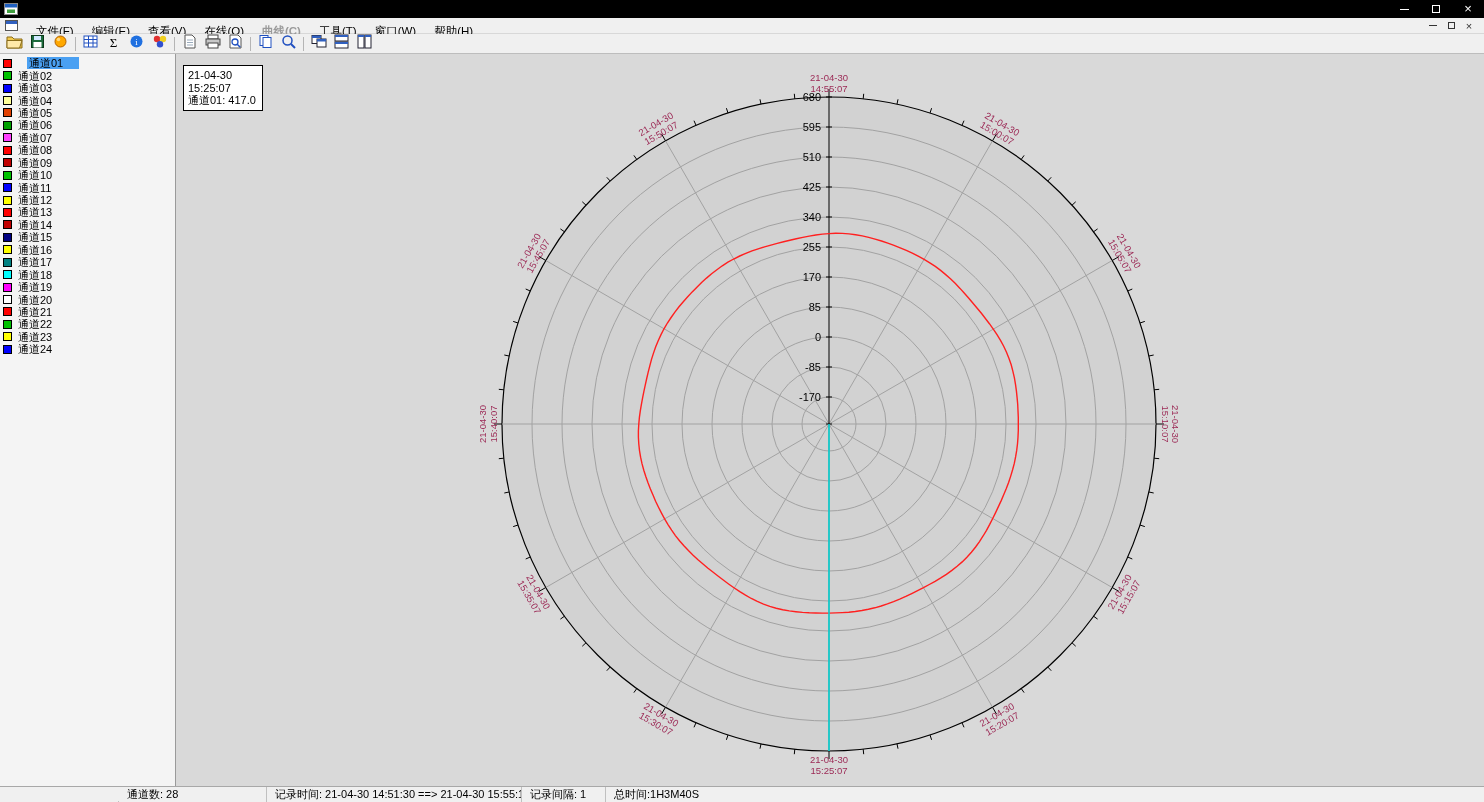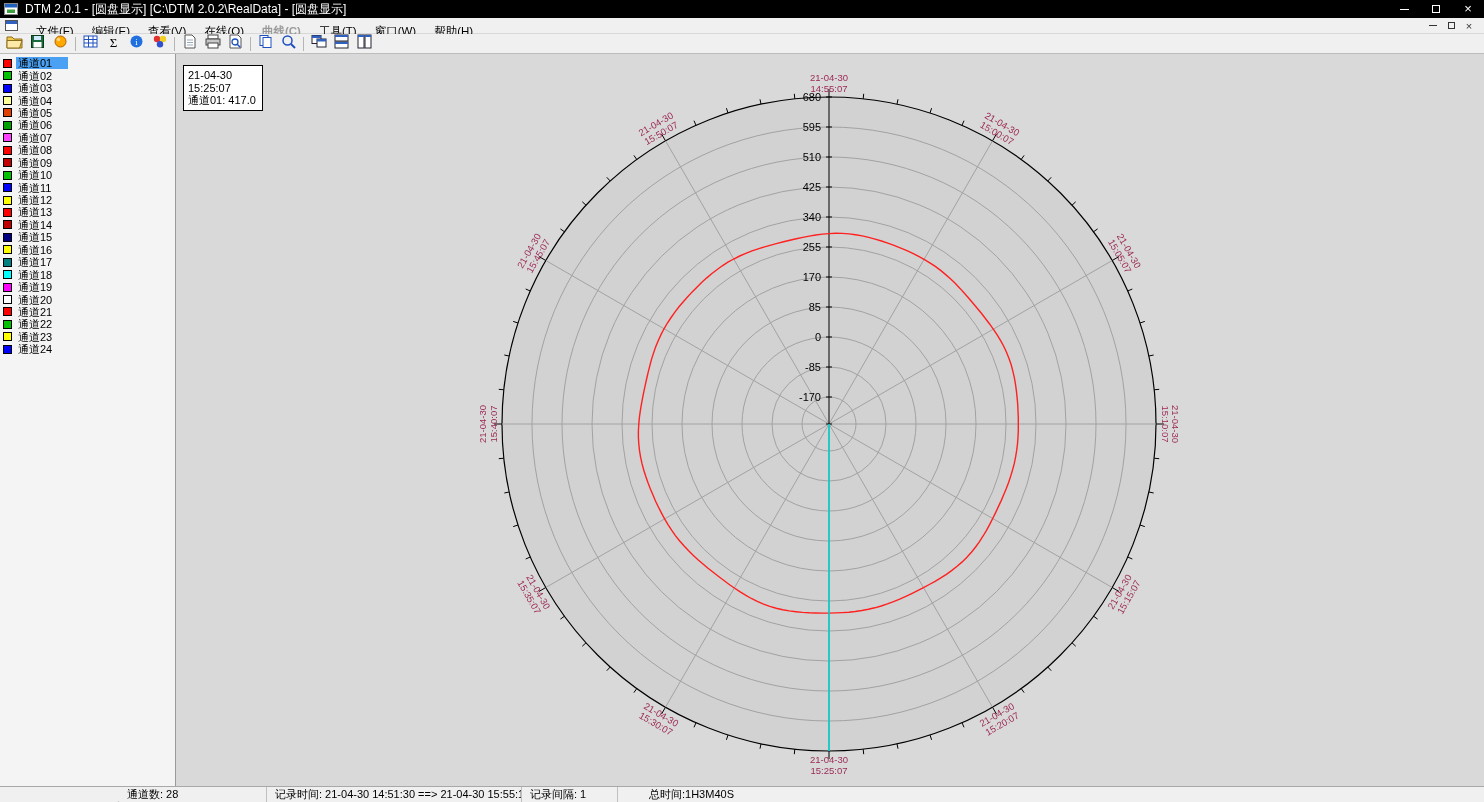--- a/index.html
+++ b/index.html
@@ -31,46 +31,45 @@
   .toolbar { height:20px; flex:0 0 20px; background:#f0f0f0; display:flex; align-items:center; padding-left:3px; border-bottom:1px solid #bdbdbd; }
   .tool-btn { width:23px; height:19px; display:flex; align-items:center; justify-content:center; }
   .tool-sep { width:1px; height:14px; background:#b5b5b5; margin:0 3px; }
 
   
   .main { flex:1; display:flex; min-height:0; }
   .channel-panel { width:176px; flex:0 0 176px; background:#f4f4f4; border-right:1px solid #9a9a9a; padding:3px 0 0 3px; overflow:hidden; }
   .channel-row { display:flex; align-items:center; height:12.45px; font-size:11px; line-height:12px; white-space:nowrap; }
   .swatch { width:9px; height:9px; border:1px solid #000; margin-right:4px; flex:0 0 9px; }
   .channel-label { padding:0 2px; color:#000; }
-  .channel-label.selected { background:#4aa0f2; min-width:52px; }
+  .channel-label.selected { background:#4aa0f2; min-width:52px;margin-left:11px; }
 
   .chart-area { flex:1; position:relative; background:#d9d9d9; }
   #chart-svg-host, #chart-svg-host svg { position:absolute; left:0; top:0; }
 
   .tooltip { position:absolute; left:7px; top:11px; background:#fff; border:1px solid #000; font-size:11px; line-height:12.5px; padding:3px 6px 3px 4px; z-index:5; white-space:nowrap; }
 
   
   .statusbar { height:16px; flex:0 0 16px; background:#f0f0f0; border-top:1px solid #a8a8a8; display:flex; font-size:11px; align-items:center; }
   .status-seg { padding-left:8px; border-right:1px solid #c0c0c0; height:100%; display:flex; align-items:center; white-space:nowrap; overflow:hidden; }
-  .status-seg:last-child { border-right:none;margin-left:23px; }
+  .status-seg:last-child { border-right:none; }
 </style>
 </head>
 <body>
 
 <div class="window">
 
   <div class="titlebar">
     <span class="app-icon">
       <svg width="14" height="12">
           <rect x="0.5" y="0.5" width="13" height="11" fill="#fff" stroke="#888"></rect>
           <rect x="1" y="1" width="12" height="3.5" fill="#2060c0"></rect>
           <rect x="3" y="6.5" width="8" height="3.5" fill="#40a040"></rect>
         </svg>
     </span>
-    <span class="title-text">DTM 2.0.1 - [圆盘显示] [C:\DTM 2.0.2\RealData] - [圆盘显示]</span>
     <div class="win-controls">
       <div class="win-btn">
           <span class="glyph-min"></span>
         </div>
       <div class="win-btn">
           <span class="glyph-max"></span>
         </div>
       <div class="win-btn">
           <span class="glyph-close">×</span>
         </div>
@@ -454,16 +453,16 @@
         <div>15:25:07</div>
         <div>通道01: 417.0</div>
       </div>
     </div>
   </div>
 
   <div class="statusbar">
       <div class="status-seg" style="width: 119px; margin-top: 28px;">设备: Recorder</div>
       <div class="status-seg" style="width: 148px;">通道数: 28</div>
       <div class="status-seg" style="width: 255px;">记录时间: 21-04-30 14:51:30 ==&gt; 21-04-30 15:55:10</div>
-      <div class="status-seg" style="width: 96px;">记录间隔: 1</div>
+      <div class="status-seg" style="width: 84px;">记录间隔: 1</div>
       <div class="status-seg" style="width: 200px;">总时间:1H3M40S</div>
     </div>
 </div>
 
 </body></html>

